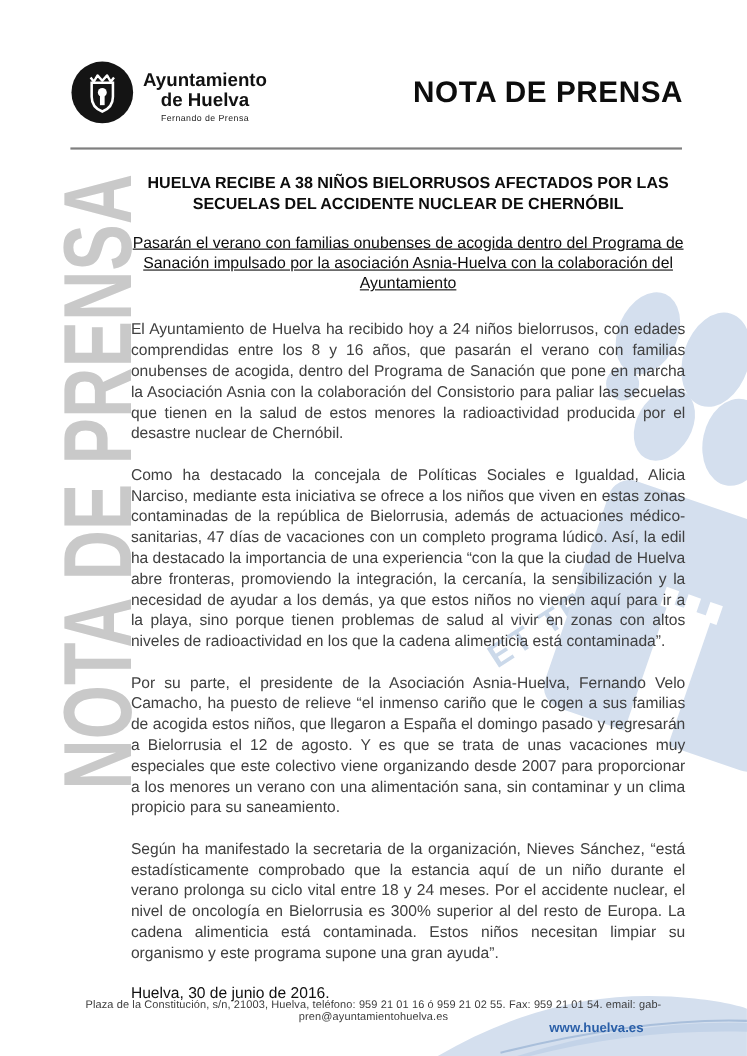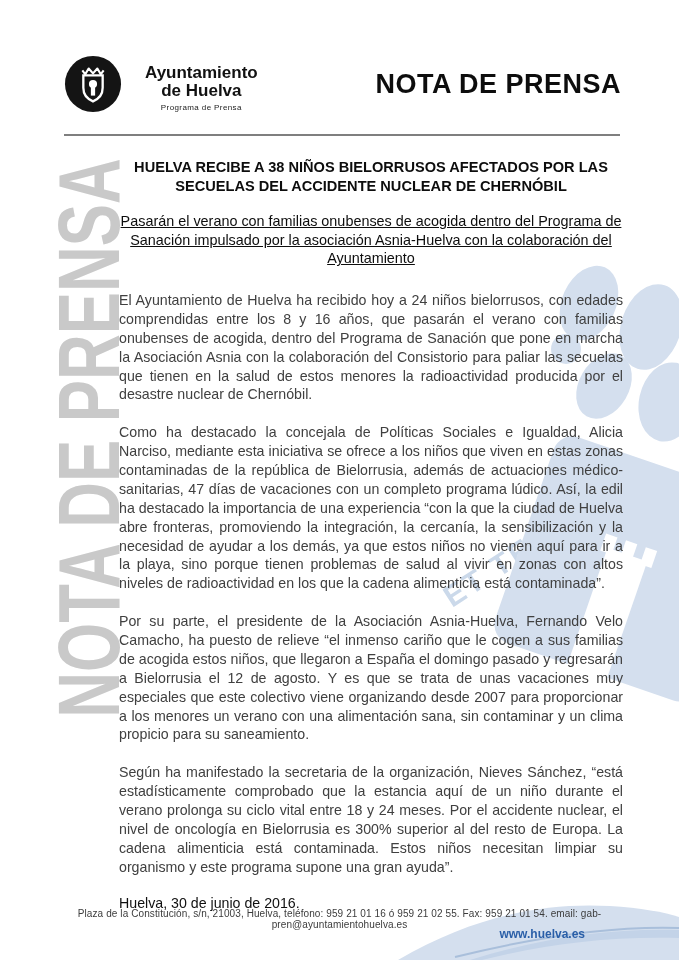--- a/index.html
+++ b/index.html
@@ -21,21 +21,21 @@
     position:absolute;left:89px;top:438px;z-index:0;
     transform:translate(-50%,-50%) rotate(-90deg) scaleX(0.72);
     font-size:88px;font-weight:bold;color:#c9c9c9;white-space:nowrap;
     letter-spacing:0px;line-height:1;
   }
   
   .header{
     position:absolute;top:55px;left:64px;right:58px;z-index:1;
     display:flex;justify-content:space-between;align-items:flex-start;
   }
-  .logo-block{display:flex;align-items:flex-start;gap:23px;}
+  .logo-block{display:flex;align-items:flex-start;gap:8px;}
   .crest{width:58px;height:58px;display:block;}
   .logo-text{text-align:center;padding-top:9px;}
   .logo-line{font-size:17px;font-weight:bold;line-height:1.08;color:#111;}
   .logo-sub{font-size:8px;color:#222;margin-top:2px;letter-spacing:.4px;}
   .doc-title{
     margin:14px 0 0 0;font-size:27px;font-weight:900;letter-spacing:.5px;color:#0d0d0d;
   }
   .rule{position:absolute;top:134px;left:64px;width:556px;height:2px;background:#7f7f7f;z-index:1;}
   
   .content{position:absolute;top:152px;left:119px;width:504px;z-index:1;}
@@ -104,21 +104,21 @@
       <svg class="crest" viewBox="0 0 60 60" aria-hidden="true">
         <circle cx="30" cy="30" r="29" fill="#141414"></circle>
         <path d="M19 16 l3 4 3.5-6 4.5 5 4.5-5 3.5 6 3-4" stroke="#fff" fill="none" stroke-width="2.2" stroke-linejoin="round"></path>
         <path d="M20 21 h20 v13 q0 10 -10 14 q-10 -4 -10 -14 z" fill="none" stroke="#fff" stroke-width="2.4"></path>
         <circle cx="30" cy="30" r="4.2" fill="#fff"></circle>
         <rect x="27.8" y="33" width="4.4" height="9" fill="#fff"></rect>
       </svg>
       <div class="logo-text">
         <div class="logo-line">Ayuntamiento</div>
         <div class="logo-line">de Huelva</div>
-        <div class="logo-sub">Programa de Prensa</div>
+        <div class="logo-sub">Fernando de Prensa</div>
       </div>
     </div>
     <h1 class="doc-title">NOTA DE PRENSA</h1>
   </header>
 
   <div class="rule"></div>
 
   <main class="content">
     <h2 class="headline">HUELVA RECIBE A 38 NIÑOS BIELORRUSOS AFECTADOS POR LAS SECUELAS DEL ACCIDENTE NUCLEAR DE CHERNÓBIL</h2>
     <h3 class="subtitle">Pasarán el verano con familias onubenses de acogida dentro del Programa de Sanación impulsado por la asociación Asnia-Huelva con la colaboración del Ayuntamiento</h3>

